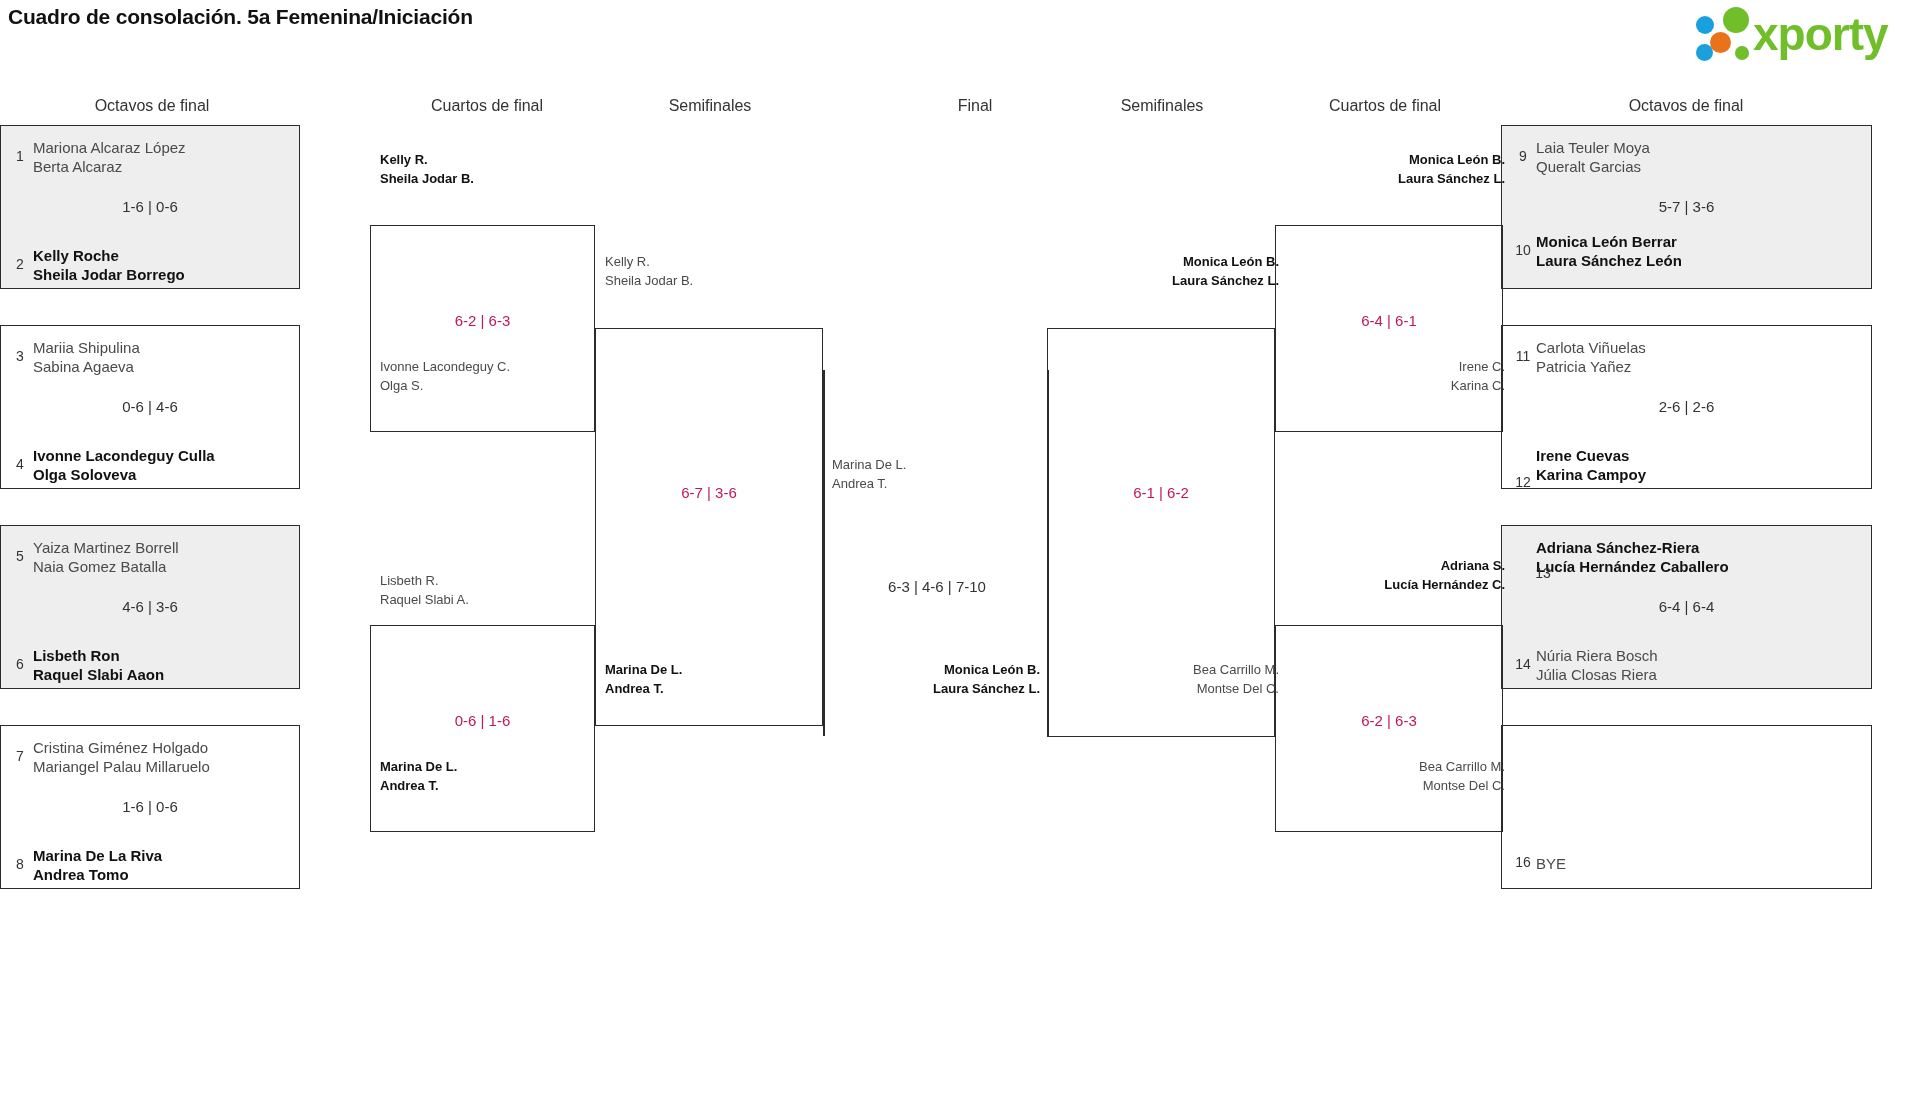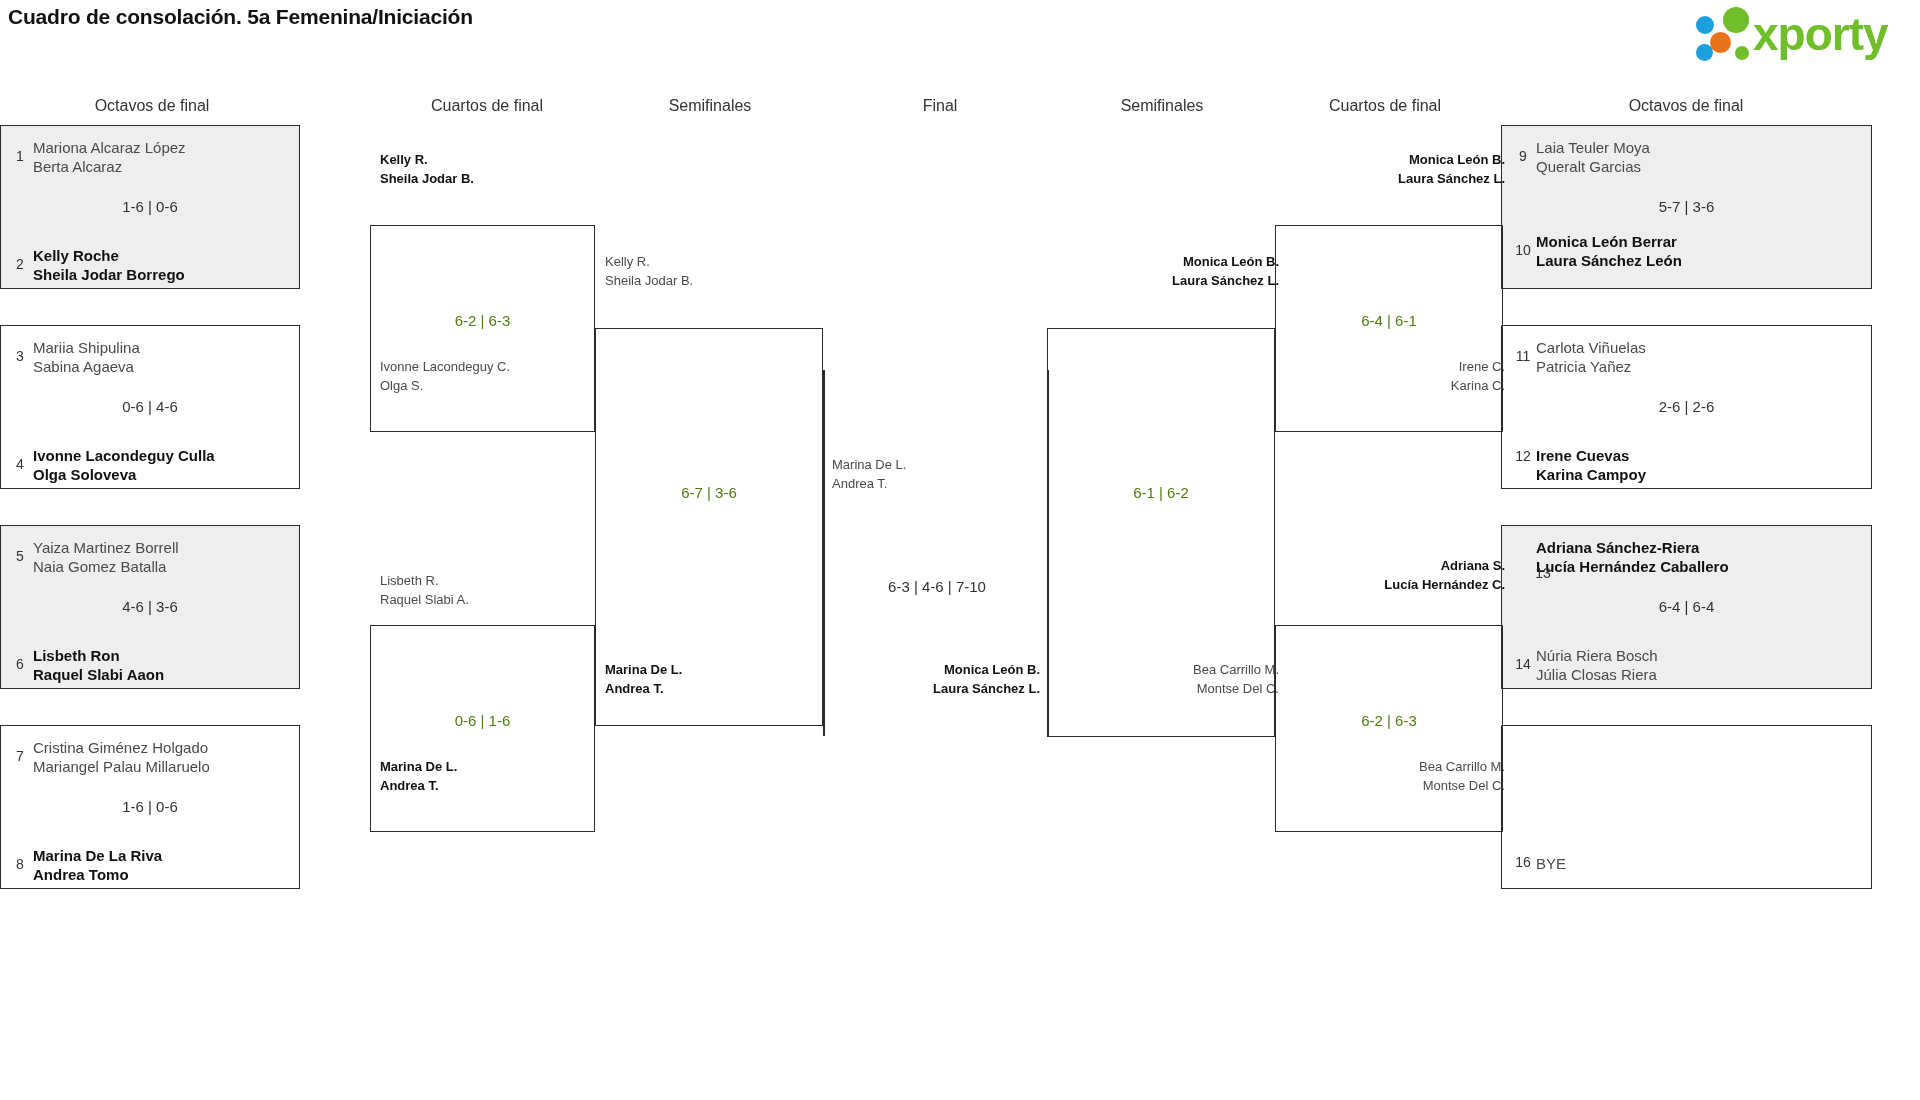--- a/index.html
+++ b/index.html
@@ -62,21 +62,21 @@
   }
 
   
   .r16.right .seed{left:2px;}
   .r16.right .names{margin-left:26px;}
 
   
   .cbox{border:1px solid #2b2b2b;box-sizing:border-box;background:transparent;}
   .cbox .score{
     position:absolute;left:0;right:0;text-align:center;
-    font-size:15px;color:#4d7c0f;
+    font-size:15px;color:#be185d;
   }
   .lbl{position:absolute;font-size:15px;line-height:19px;white-space:nowrap;}
   .lbl.left-al{text-align:left;}
   .lbl.right-al{text-align:right;}
   .lbl .nm{font-size:13px;line-height:19px;}
 </style>
 </head>
 <body>
 
 <div class="abs" id="header">
@@ -88,21 +88,21 @@
   <span class="dot d2"></span>
   <span class="dot d3"></span>
   <span class="dot d4"></span>
   <span class="dot d5"></span>
   <span class="wordmark">xporty</span>
 </div>
 
 <div class="abs round-header" style="left:2px;width:300px;">Octavos de final</div>
 <div class="abs round-header" style="left:372px;width:230px;">Cuartos de final</div>
 <div class="abs round-header" style="left:595px;width:230px;">Semifinales</div>
-<div class="abs round-header" style="left:825px;width:230px;">Final</div>
+<div class="abs round-header" style="left:860px;width:230px;">Final</div>
 <div class="abs round-header" style="left:1047px;width:230px;">Semifinales</div>
 <div class="abs round-header" style="left:1270px;width:230px;">Cuartos de final</div>
 <div class="abs round-header" style="left:1500px;width:372px;">Octavos de final</div>
 
 <div class="abs r16 shade" style="left:0px;top:125px;">
   <div class="pair" style="top:12px;">
     <span class="seed" style="top:10px;">1</span>
     <div class="names">
       <div class="nm loser">Mariona Alcaraz López</div>
       <div class="nm loser">Berta Alcaraz</div>
@@ -193,21 +193,21 @@
 <div class="abs r16 right plain" style="left:1501px;top:325px;width:371px;">
   <div class="pair" style="top:12px;">
     <span class="seed" style="top:10px;">11</span>
     <div class="names">
       <div class="nm loser">Carlota Viñuelas</div>
       <div class="nm loser">Patricia Yañez</div>
     </div>
   </div>
   <div class="score" style="top:72px;">2-6 | 2-6</div>
   <div class="pair" style="top:120px;">
-    <span class="seed" style="top:2px;">12</span>
+    <span class="seed" style="top:28px;">12</span>
     <div class="names">
       <div class="nm winner">Irene Cuevas</div>
       <div class="nm winner">Karina Campoy</div>
     </div>
   </div>
 </div>
 
 <div class="abs r16 right shade" style="left:1501px;top:525px;width:371px;">
   <div class="pair" style="top:12px;">
     <span class="seed" style="top:27px;margin-left:20px;">13</span>

